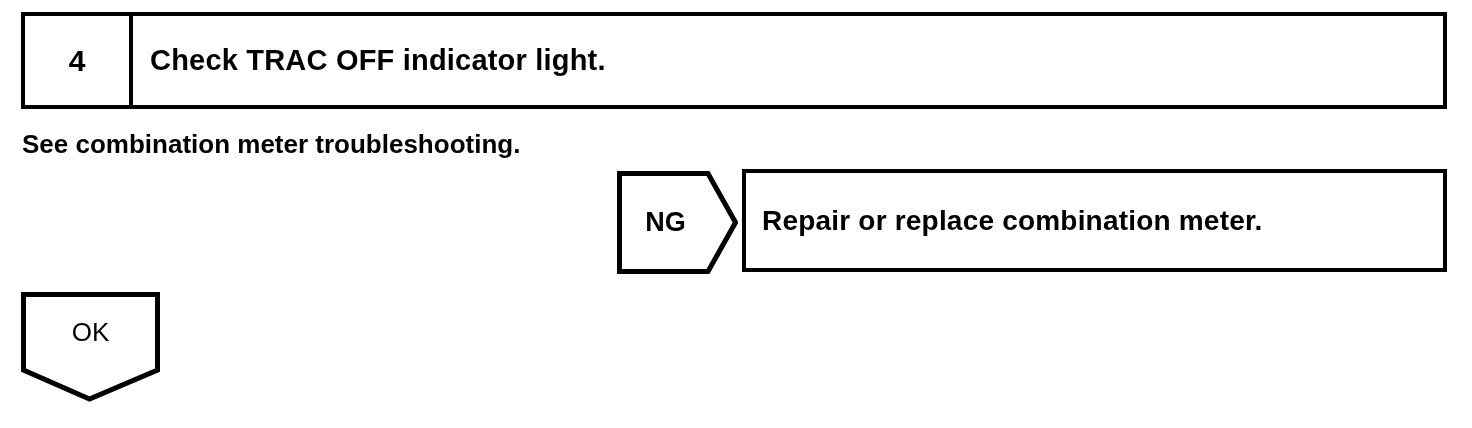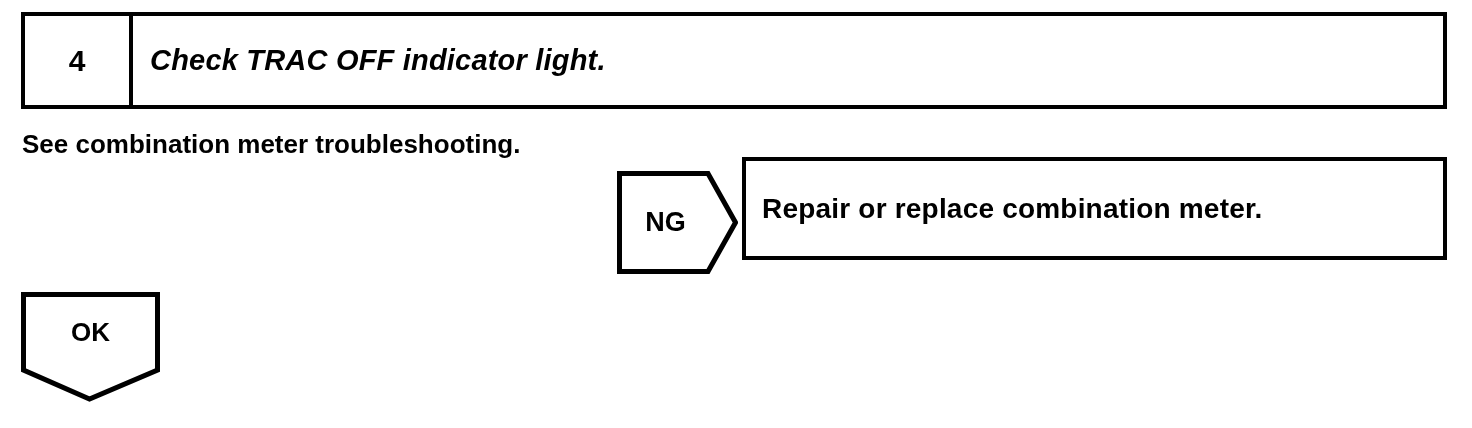--- a/index.html
+++ b/index.html
@@ -52,21 +52,20 @@
     display: flex;
     align-items: center;
     padding-left: 17px;
     box-sizing: border-box;
   }
   .step-title {
     font-size: 29px;
     font-weight: bold;
     line-height: 1.05;
     letter-spacing: 0.2px;
-    font-style: italic;
   }
 
   
   .note-line {
     position: absolute;
     left: 22px;
     top: 130px;
     font-size: 26px;
     font-weight: bold;
     line-height: 1.1;
@@ -98,21 +97,21 @@
     font-size: 27px;
     font-weight: bold;
     line-height: 1;
     pointer-events: none;
   }
 
   
   .result-box {
     position: absolute;
     left: 742px;
-    top: 157px;
+    top: 169px;
     width: 705px;
     height: 103px;
     border: 4px solid #000000;
     box-sizing: border-box;
     background: #ffffff;
     display: flex;
     align-items: center;
     padding-left: 16px;
   }
   .result-text {
@@ -138,21 +137,21 @@
   .ok-label {
     position: absolute;
     left: 0;
     top: 0;
     width: 139px;
     height: 79px;
     display: flex;
     align-items: center;
     justify-content: center;
     font-size: 26px;
-    font-weight: bold;
+    font-weight: normal;
     line-height: 1;
     pointer-events: none;
   }
 </style>
 </head>
 <body>
 
 <div id="page">
 
   <div class="step-box">

